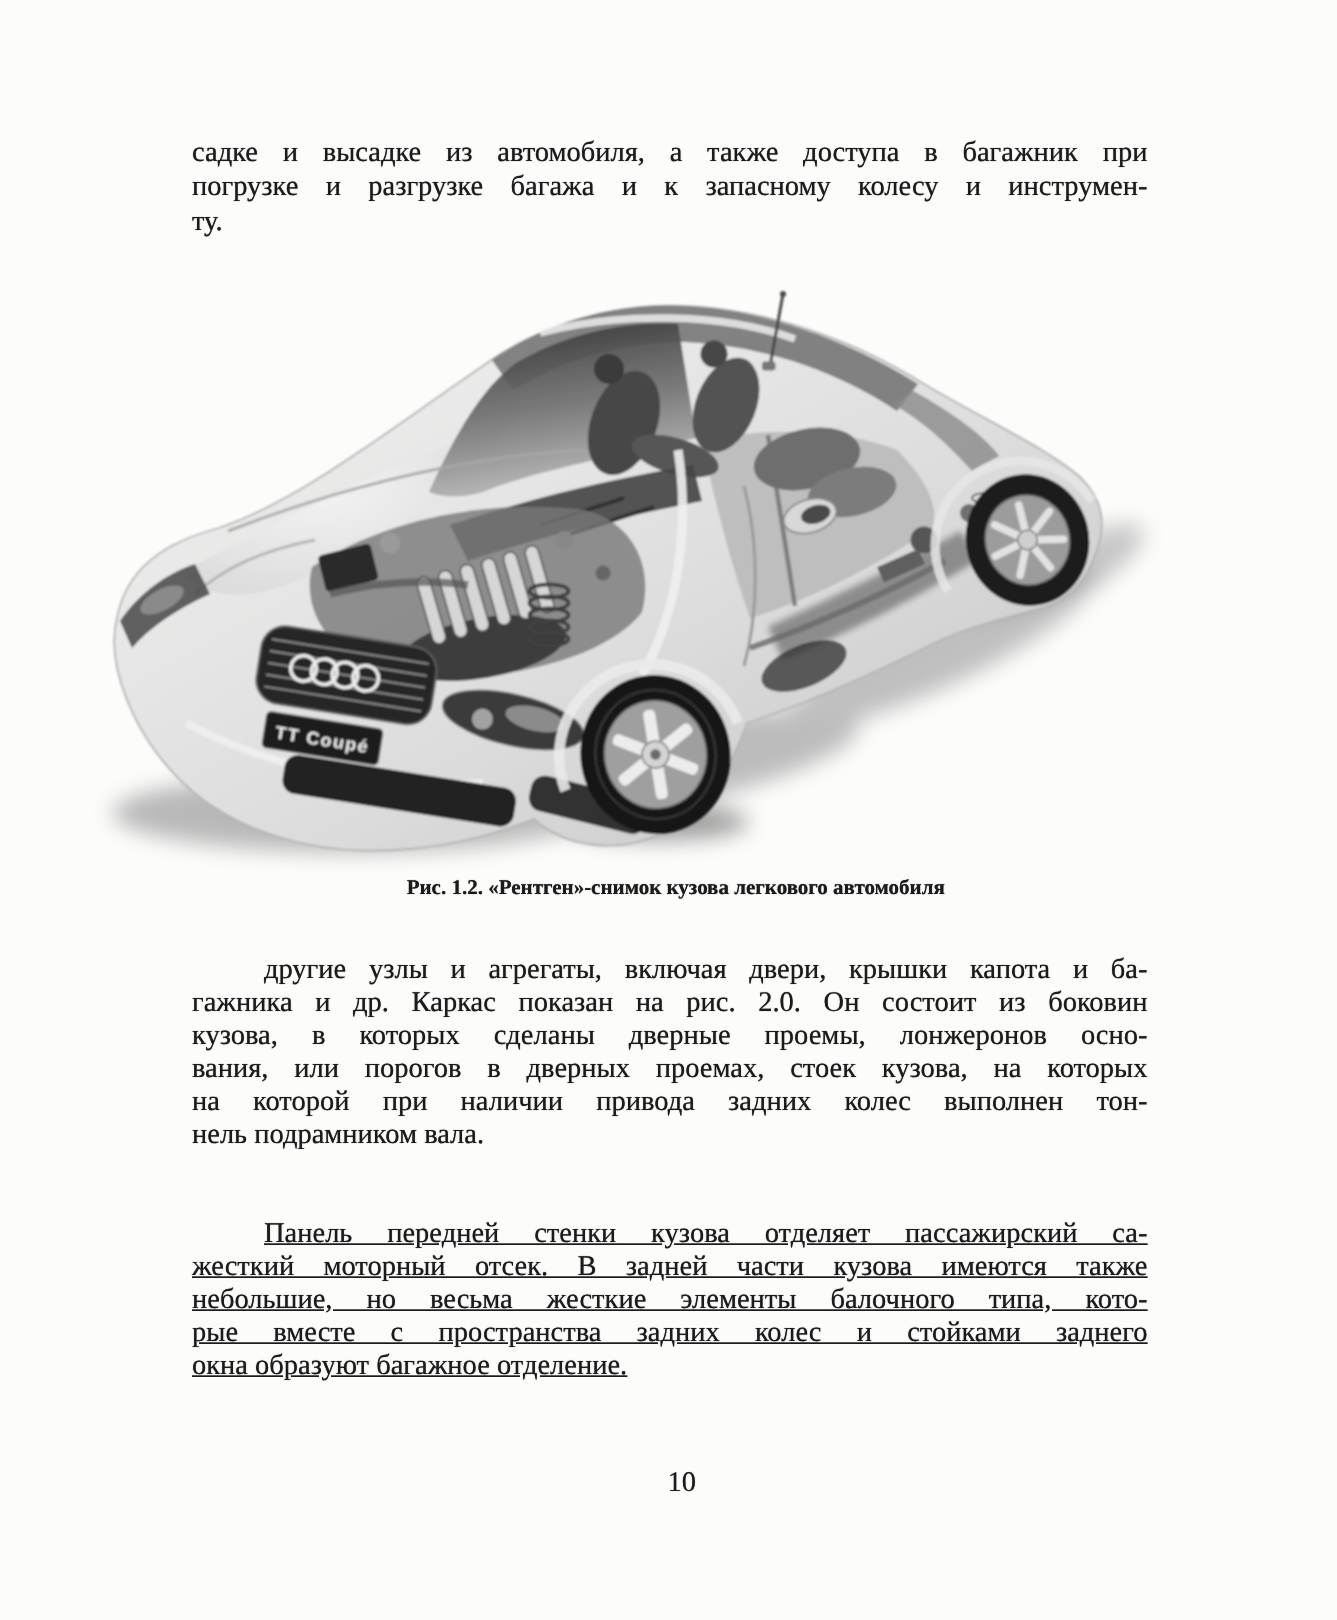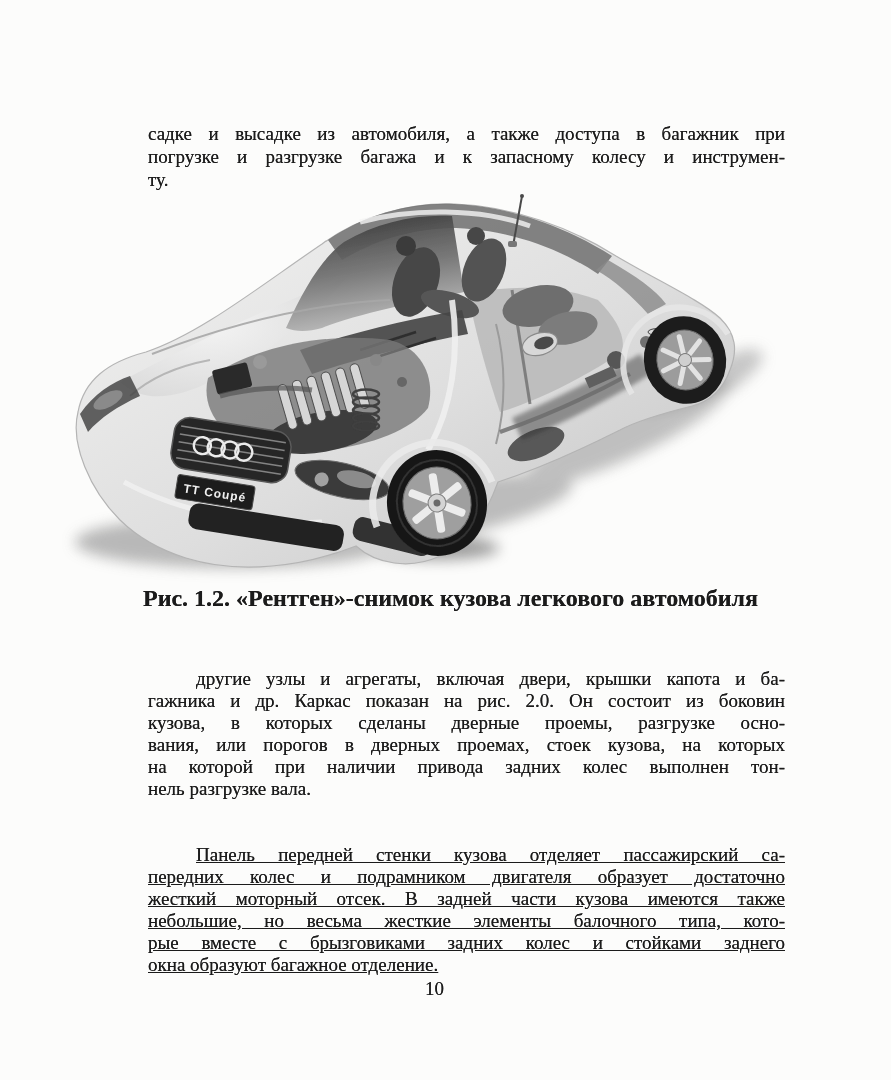--- a/index.html
+++ b/index.html
@@ -2,37 +2,37 @@
 <html><head>
 <meta charset="utf-8">
 <style>
   html,body{margin:0;padding:0;background:#e9e9e9;}
   .page{
     position:relative;width:891px;height:1080px;margin:0 auto;
     background:#fcfcfb;overflow:hidden;
     font-family:"Liberation Serif","DejaVu Serif",serif;
     color:#1b1b1b;
   }
-  .txt{position:absolute;left:148px;width:637px;margin-top:32px;}
+  .txt{position:absolute;left:128px;width:637px;}
   .line{
     font-size:19px;line-height:22px;
     text-align:justify;text-align-last:justify;
     white-space:normal;
     text-shadow:0 0 0.6px rgba(25,25,25,0.85);
   }
   .line.last{text-align-last:left;}
   .intro .line{line-height:23px;}
   .indented .line:first-child{text-indent:48px;}
   .caption{
     position:absolute;left:132px;width:637px;top:585px;
-    font-size:24px;font-weight:bold;text-align:center;
+    font-size:14px;font-weight:bold;text-align:center;
     text-shadow:0 0 0.6px rgba(25,25,25,0.85);
   }
   .pagenum{
-    position:absolute;left:116px;width:637px;top:978px;
+    position:absolute;left:136px;width:637px;top:978px;
     font-size:19px;text-align:center;
     text-shadow:0 0 0.5px rgba(25,25,25,0.8);
   }
   .figure{position:absolute;left:60px;top:182px;width:722px;height:404px;}
   .figure svg{display:block;width:722px;height:404px;}
 </style>
 </head>
 <body>
 
 <div class="page">
@@ -253,29 +253,28 @@
         </g>
       </g>
     </svg>
   </div>
 
   <div class="caption">Рис. 1.2. «Рентген»-снимок кузова легкового автомобиля</div>
 
   <div class="txt indented" style="top:636px;">
       <div class="line">другие узлы и агрегаты, включая двери, крышки капота и ба-</div>
       <div class="line">гажника и др. Каркас показан на рис. 2.0. Он состоит из боковин</div>
-      <div class="line">кузова, в которых сделаны дверные проемы, разгрузке осно-</div>
+      <div class="line">кузова, в которых сделаны дверные проемы, лонжеронов осно-</div>
       <div class="line">вания, или порогов в дверных проемах, стоек кузова, на которых</div>
       <div class="line">на которой при наличии привода задних колес выполнен тон-</div>
-      <div class="line last">нель разгрузке вала.</div>
+      <div class="line last">нель подрамником вала.</div>
     </div>
 
   <div class="txt indented" style="top:812px;text-decoration:underline;">
       <div class="line">Панель передней стенки кузова отделяет пассажирский са-</div>
-      <div class="line">передних колес и подрамником двигателя образует достаточно</div>
       <div class="line">жесткий моторный отсек. В задней части кузова имеются также</div>
       <div class="line">небольшие, но весьма жесткие элементы балочного типа, кото-</div>
-      <div class="line">рые вместе с брызговиками задних колес и стойками заднего</div>
+      <div class="line">рые вместе с пространства задних колес и стойками заднего</div>
       <div class="line last">окна образуют багажное отделение.</div>
     </div>
 
   <div class="pagenum">10</div>
 </div>
 
 </body></html>

